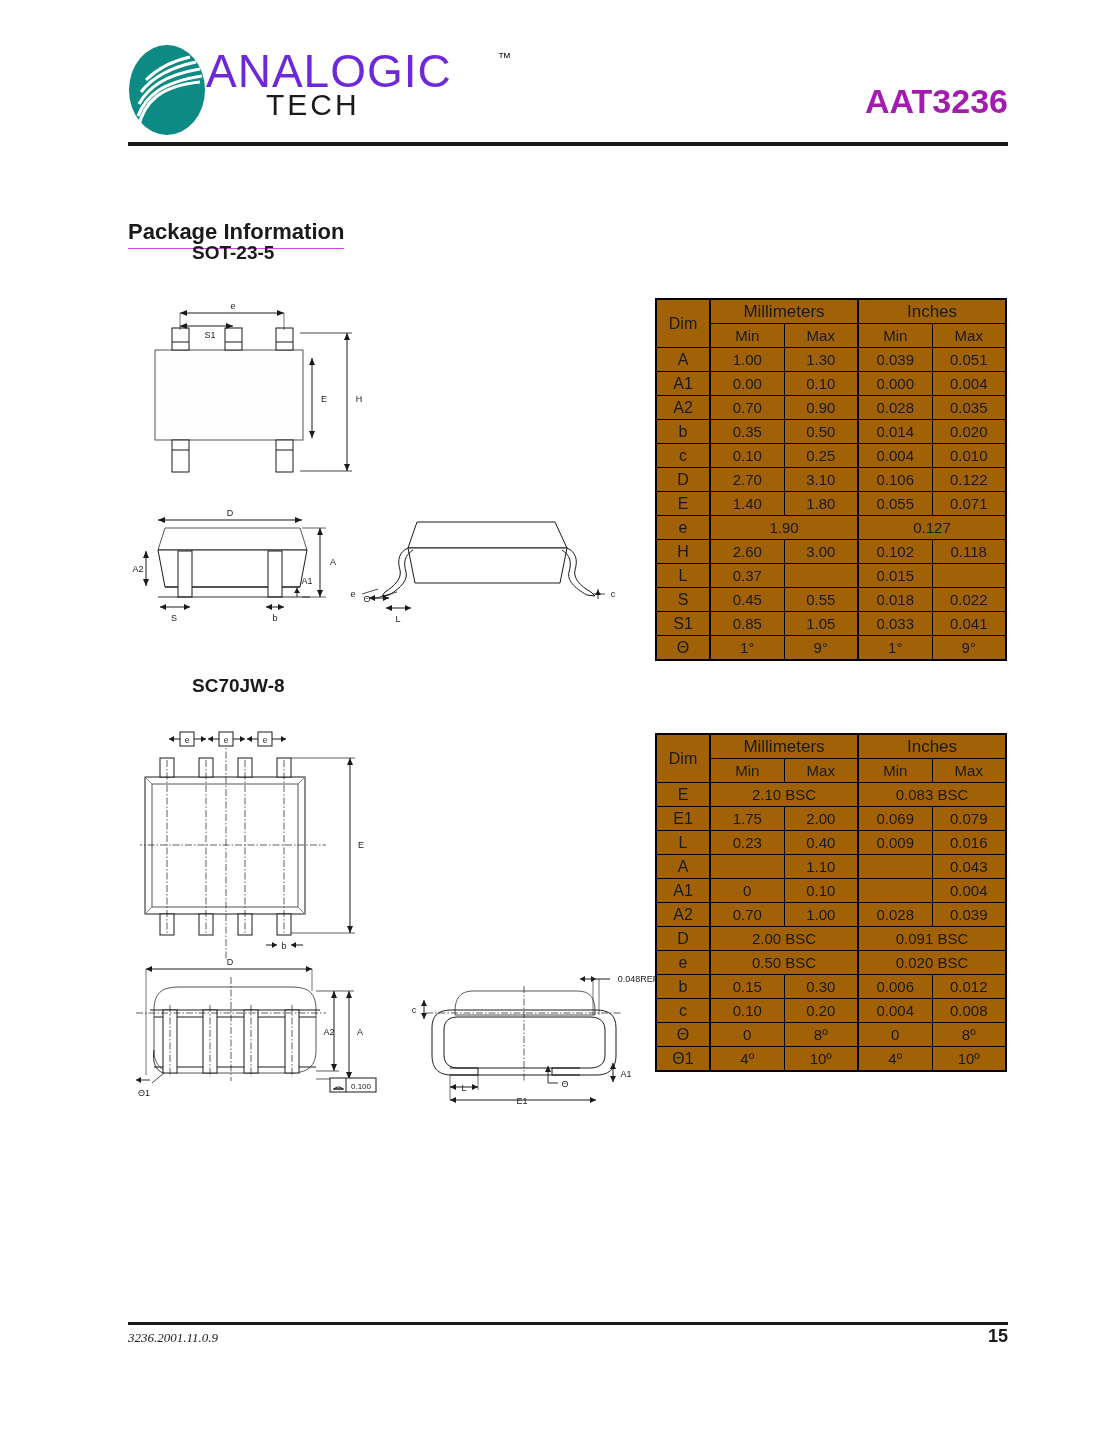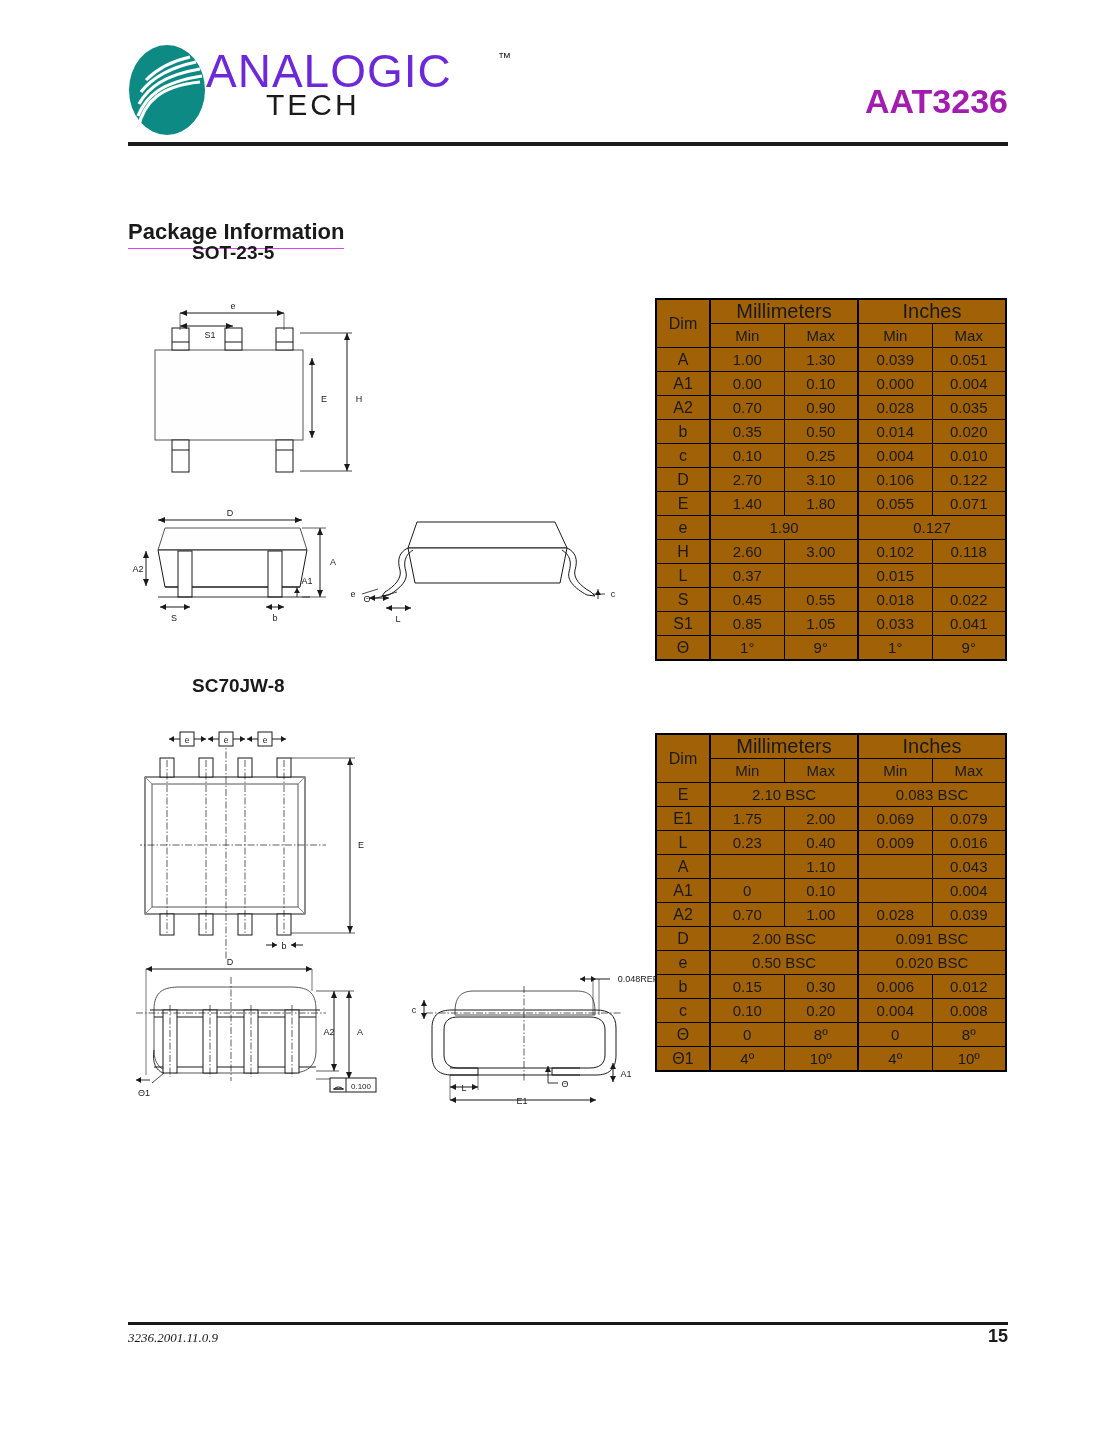--- a/index.html
+++ b/index.html
@@ -54,21 +54,21 @@
     position:absolute;border-collapse:collapse;font-size:15px;background:#a16207;
   }
   .dimtable td,.dimtable th{
     border:1px solid #000;text-align:center;font-weight:normal;
     padding:1px 2px;height:21px;line-height:21px;
   }
   #table-sot{left:655px;top:298px;width:352px;}
   #table-sc70{left:655px;top:733px;width:352px;}
   .dimtable col.c-dim{width:54px;}
   .dimtable col.c-v{width:74px;}
-  .t-head-unit{font-size:20px;}
+  .t-head-unit{font-size:17px;}
   .t-dimcell{font-size:16px;}
   .hdr-dim{font-size:16px;}
   .thickleft{border-left:2px solid #000 !important;}
   .thickright{border-right:2px solid #000 !important;}
   .thicktop{border-top:2px solid #000 !important;}
   .thickbottom{border-bottom:2px solid #000 !important;}
   .midsep{border-left:2px solid #000 !important;}
 
   
   .draw{position:absolute;}

